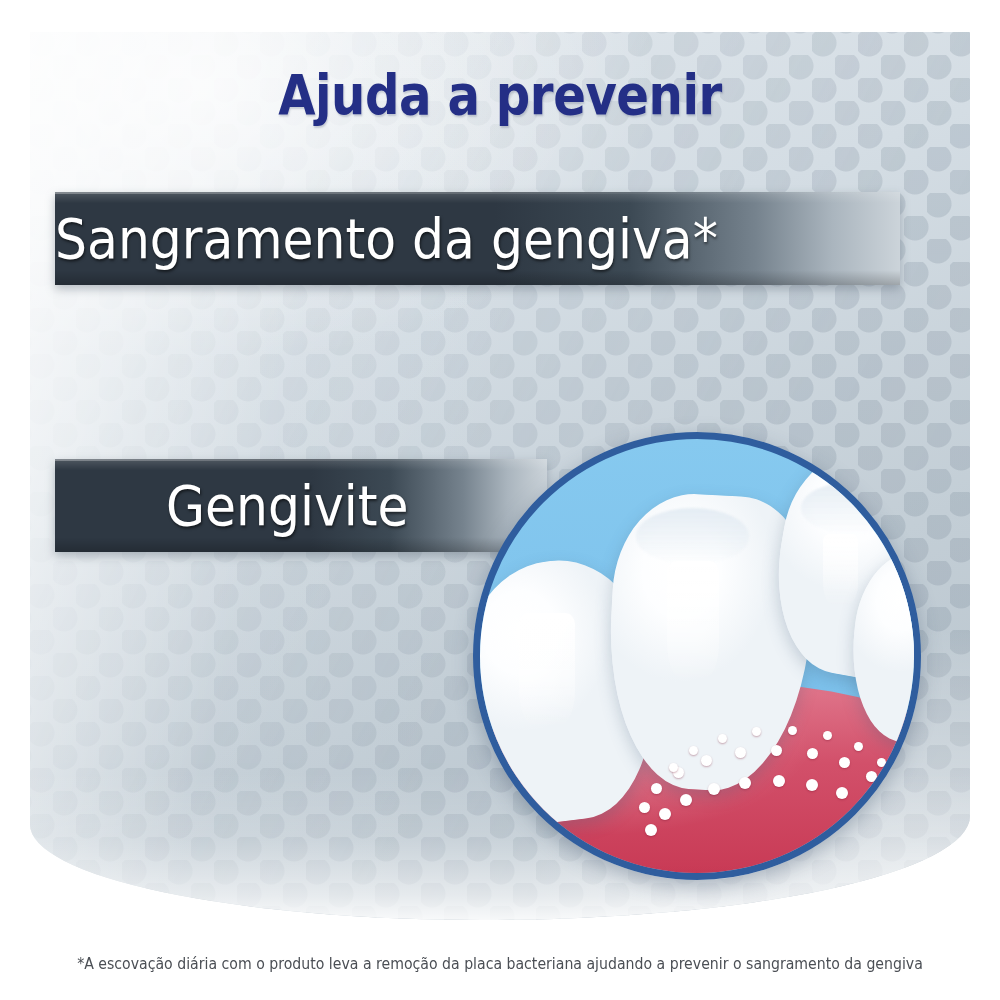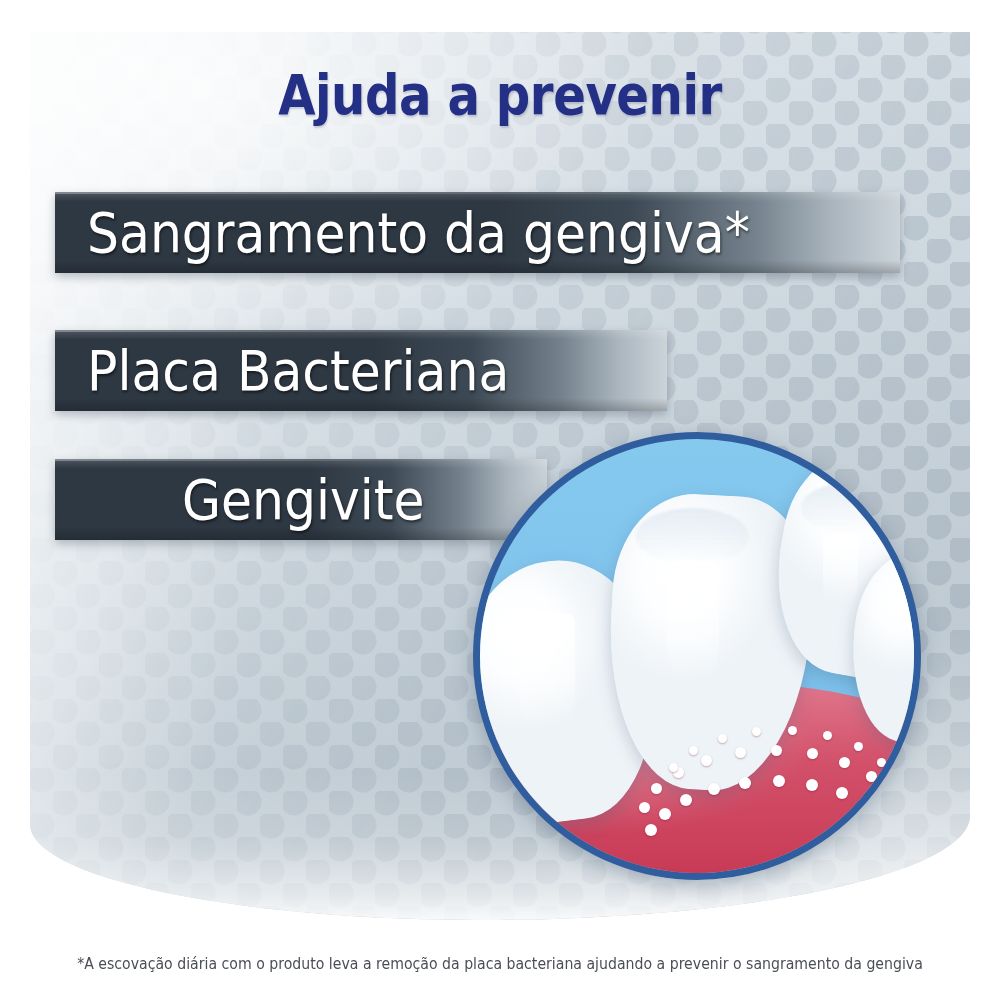--- a/index.html
+++ b/index.html
@@ -105,25 +105,24 @@
     color: #242f86;
     transform: scaleX(0.86);
     text-shadow: 1px 2px 2px rgba(90,100,130,0.28);
     white-space: nowrap;
   }
 
   
   .bar {
     position: absolute;
     left: 55px;
-    height: 81px;
+    height: 93px;
     box-sizing: border-box;
     display: flex;
     align-items: center;
-    padding-left: 32px;
     background:
       linear-gradient(to bottom,
         rgba(255,255,255,0.16) 0%,
         rgba(255,255,255,0.00) 12%,
         rgba(0,0,0,0.00) 84%,
         rgba(0,0,0,0.22) 100%),
       linear-gradient(to right,
         #2e3843 0%,
         #2e3843 52%,
         #3c4954 68%,
@@ -287,23 +286,20 @@
     <div id="sheen"></div>
     <div id="bottomfade"></div>
   </div>
 
   <div id="headline">Ajuda a prevenir</div>
 
   <div class="bar" id="bar1">
     <span class="bar-text">Sangramento da gengiva*</span>
   </div>
 
-  <div class="bar" id="bar2">
-    <span class="bar-text">Placa Bacteriana</span>
-  </div>
 
   <div class="bar" id="bar3">
     <span class="bar-text">Gengivite</span>
   </div>
 
   <div id="circle">
     <div id="circle-inner">
 
       <div class="gum">
         <div class="gum-shade"></div>

